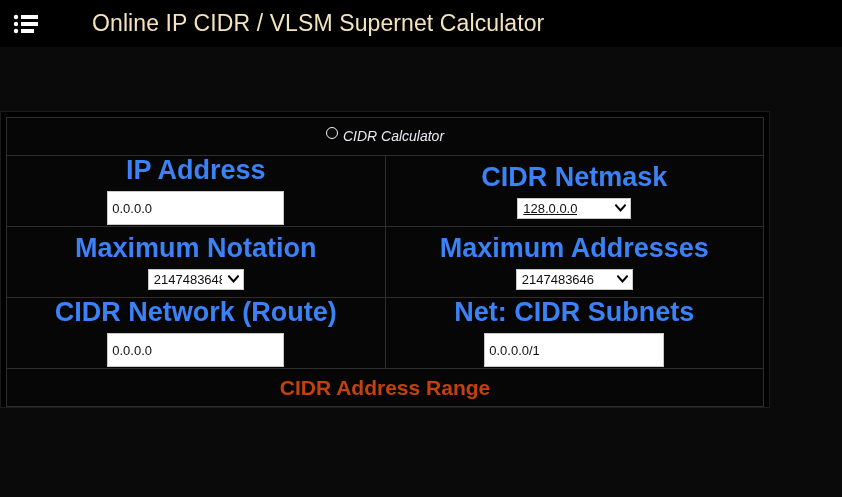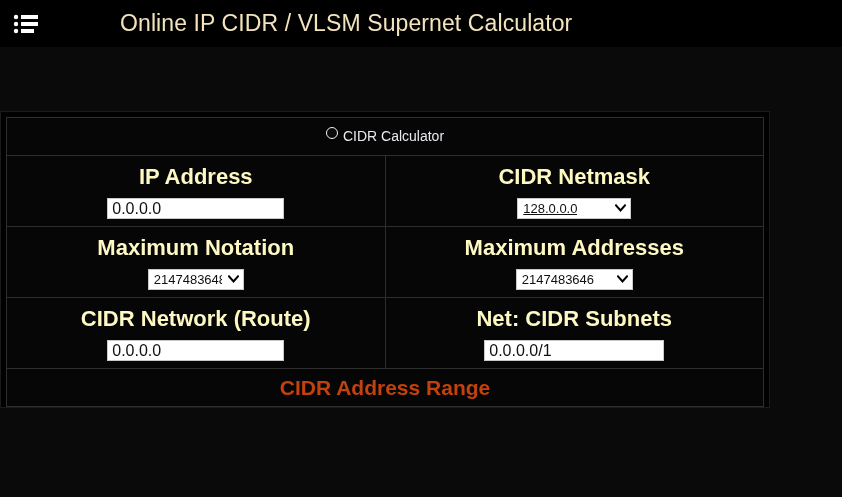--- a/index.html
+++ b/index.html
@@ -18,21 +18,20 @@
   
   #topbar {
     position: absolute;
     left: 0;
     top: 0;
     width: 842px;
     height: 47px;
     background: #000000;
     display: flex;
     align-items: center;
-    gap: 28px;
   }
   #menu-toggle {
     width: 44px;
     height: 47px;
     margin-left: 4px;
     display: flex;
     align-items: center;
     justify-content: center;
     cursor: pointer;
   }
@@ -87,20 +86,21 @@
   
   td.mode-cell {
     height: 37px;
     padding: 4px 0 6px 0;
   }
   .radio-wrap {
     display: inline-flex;
     align-items: center;
     gap: 5px;
     line-height: 1;
+    font-style: italic;
   }
   .radio-dot {
     width: 12px;
     height: 12px;
     border-radius: 50%;
     border: 1.5px solid #f2f2f2;
     background: #0a0a0a;
     box-sizing: border-box;
     display: inline-block;
     position: relative;
@@ -113,36 +113,36 @@
     font-weight: normal;
   }
 
   
   td.field-cell {
     height: 70px;
     padding: 4px 0 10px 0;
   }
   .field-label {
     display: block;
-    color: #fef9c3;
-    font-size: 22px;
+    color: #3b82f6;
+    font-size: 27px;
     font-weight: bold;
     line-height: 26px;
     margin-bottom: 8px;
     white-space: nowrap;
   }
 
   
   input.txt {
     font-family: "Liberation Sans", sans-serif;
-    font-size: 16px;
+    font-size: 13px;
     color: #101010;
     background: #ffffff;
     border: 1px solid #c9c9c9;
-    height: 21px;
+    height: 34px;
     line-height: 21px;
     padding: 0 4px;
     box-sizing: border-box;
     outline: none;
   }
   input.txt.w-ip      { width: 177px; }
   input.txt.w-wild    { width: 180px; }
   input.txt.w-route   { width: 177px; }
   input.txt.w-notate  { width: 180px; }
 

